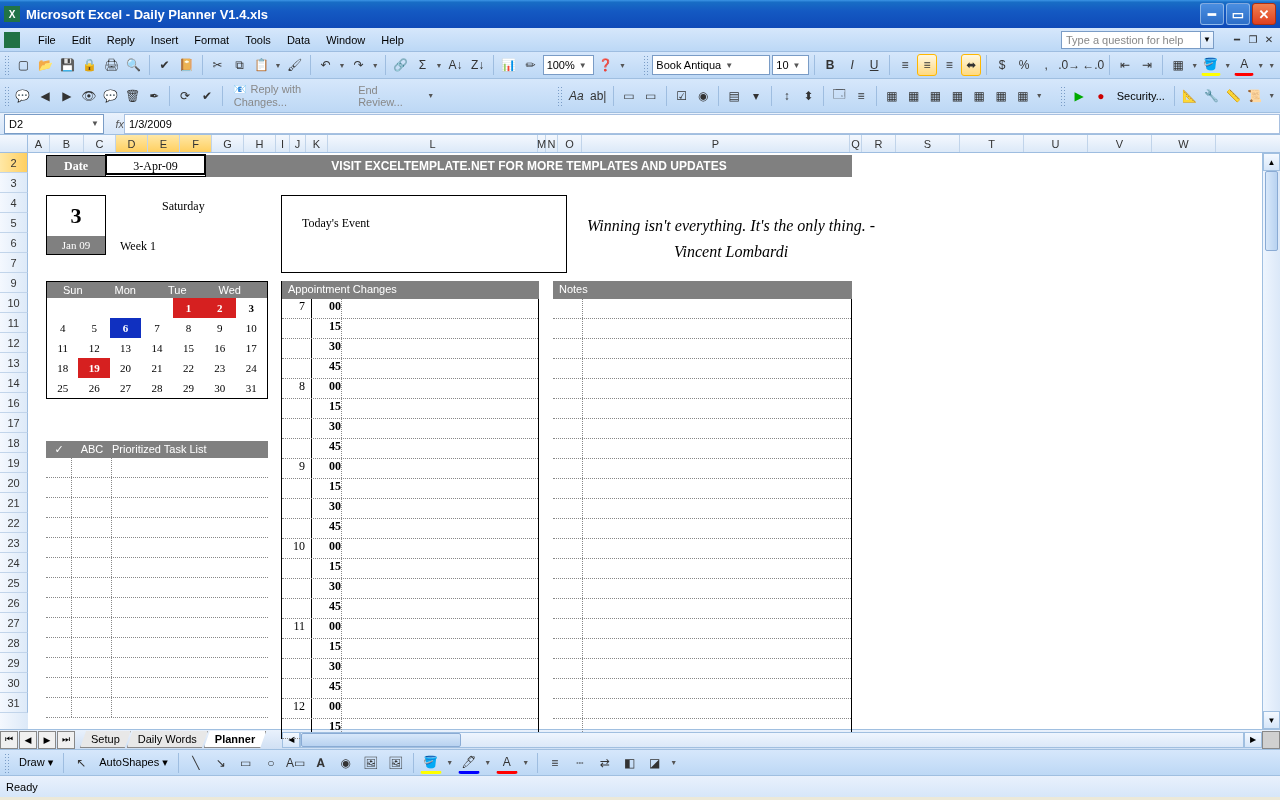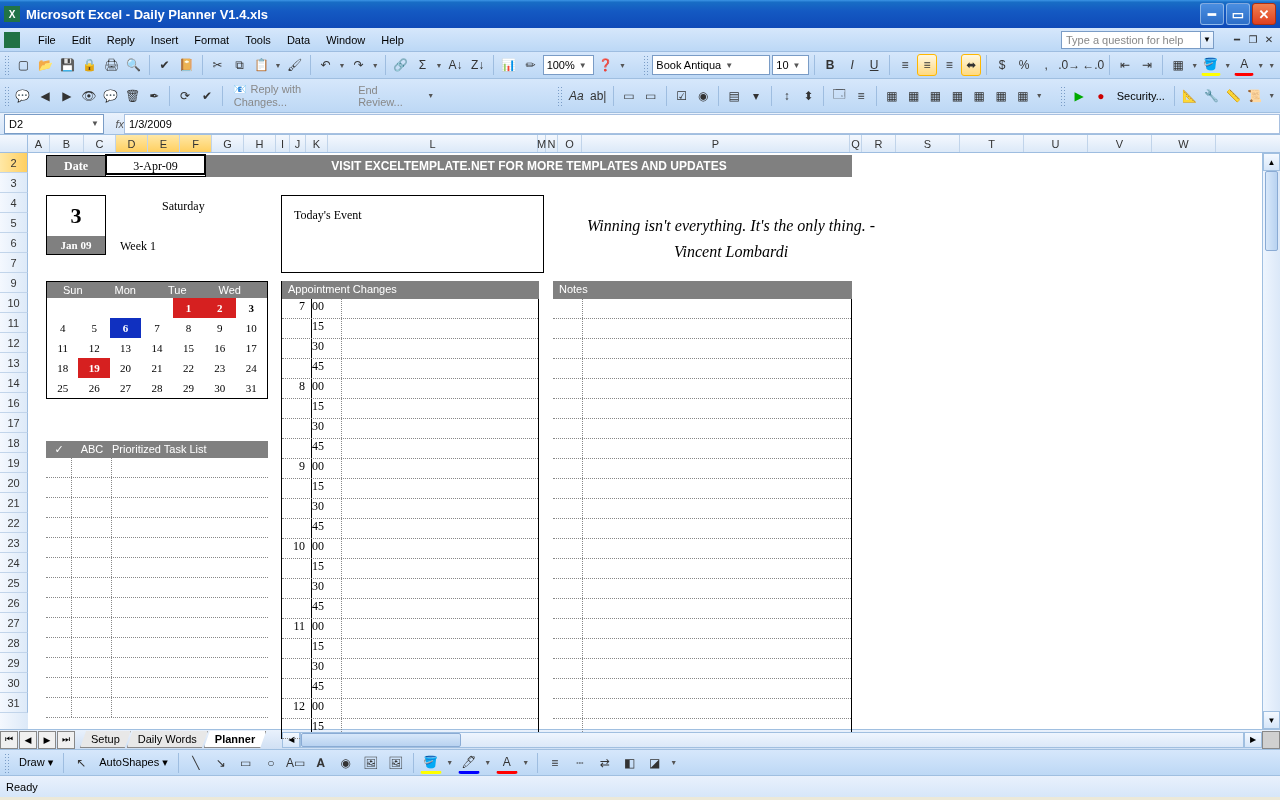--- a/index.html
+++ b/index.html
@@ -60,26 +60,26 @@
 
 .sheet { position:absolute; inset:0; font-family:'Book Antiqua', Georgia, serif; font-size:12px; color:#000;border-radius:25px; }
 
 .date-header { position:absolute; left:18px; top:2px; height:22px; display:flex; }
 .date-label { width:60px; background:#808080; color:#fff; font-weight:bold; display:flex; align-items:center; justify-content:center; border:1px solid #000; }
 .date-value { width:100px; background:#fff; border:1px solid #000; border-left:none; display:flex; align-items:center; justify-content:center; }
 .banner { position:absolute; left:178px; top:2px; height:22px; width:646px; background:#808080; color:#fff; font-weight:bold; display:flex; align-items:center; justify-content:center; font-family:Tahoma,sans-serif; font-size:12px; }
 
 .bigday { position:absolute; left:18px; top:42px; width:60px; height:60px; border:1px solid #000; }
 .bigday .num { height:40px; display:flex; align-items:center; justify-content:center; font-size:22px; font-weight:bold; }
-.bigday .mon { height:18px; background:#808080; color:#fff; display:flex; align-items:center; justify-content:center; font-size:11px;font-weight:bold; }
+.bigday .mon { height:18px; background:#808080; color:#fff; display:flex; align-items:center; justify-content:center; font-size:11px; }
 
 .dayname { position:absolute; left:92px; top:46px;margin-left:42px; }
 .weeknum { position:absolute; left:92px; top:86px; }
 
-.todayevent { position:absolute; left:253px; top:42px; width:263px; height:78px; border:1px solid #000; padding:12px; }
+.todayevent { position:absolute; left:253px; top:42px; width:286px; height:78px; border:1px solid #000; padding:20px; }
 
 .quote { position:absolute; left:554px; top:60px; width:298px; text-align:center; font-style:italic; font-size:16px; line-height:1.6; }
 
 
 .minical { position:absolute; left:18px; top:128px; width:222px; border:1px solid #000; }
 .minical .hdr { display:flex; background:#808080; color:#fff; font-size:11px; font-family:Tahoma,sans-serif; }
 .minical .hdr div { flex:1; text-align:left; padding:2px 16px; }
 .minical .row { display:flex; }
 .minical .row div { flex:1; text-align:center; height:20px; line-height:20px; font-size:11px; }
 .minical .row .b3 { background:#fff; color:#000; font-weight:bold; }
@@ -97,21 +97,21 @@
 .tasklist .trow div:nth-child(2){ width:40px; border-right:1px dotted #888; }
 .tasklist .trow div:nth-child(3){ flex:1; }
 
 
 .appthdr { position:absolute; left:253px; top:128px; height:18px; width:258px; background:#808080; color:#fff; padding:2px 6px; font-size:11px; font-family:Tahoma,sans-serif; }
 .noteshdr { position:absolute; left:525px; top:128px; height:18px; width:299px; background:#808080; color:#fff; padding:2px 6px; font-size:11px; font-family:Tahoma,sans-serif; }
 .apptbody { position:absolute; left:253px; top:146px; width:258px; border-right:1px solid #000; }
 .notebody { position:absolute; left:525px; top:146px; width:299px; border-right:1px solid #000; }
 .arow { display:flex; height:20px; border-bottom:1px dotted #888; }
 .arow .hr { width:30px; text-align:right; padding-right:6px; border-right:1px solid #000; }
-.arow .mn { width:30px; text-align:left; border-right:1px dotted #888; }
+.arow .mn { width:30px; text-align:right; border-right:1px dotted #888;font-weight:bold; }
 .arow .tx { flex:1; }
 .nrow { height:20px; border-bottom:1px dotted #888; display:flex; }
 .nrow .hr { width:30px; border-right:1px dotted #888; }
 .nrow .tx { flex:1; }
 
 
 .leftborder { border-left:1px solid #000; }
 
 
 .tabstrip { height:20px; background:linear-gradient(#e9f1fc,#d0e0f4); display:flex; align-items:center; border-top:1px solid #a0bfe0; font-family:Tahoma,sans-serif; }

